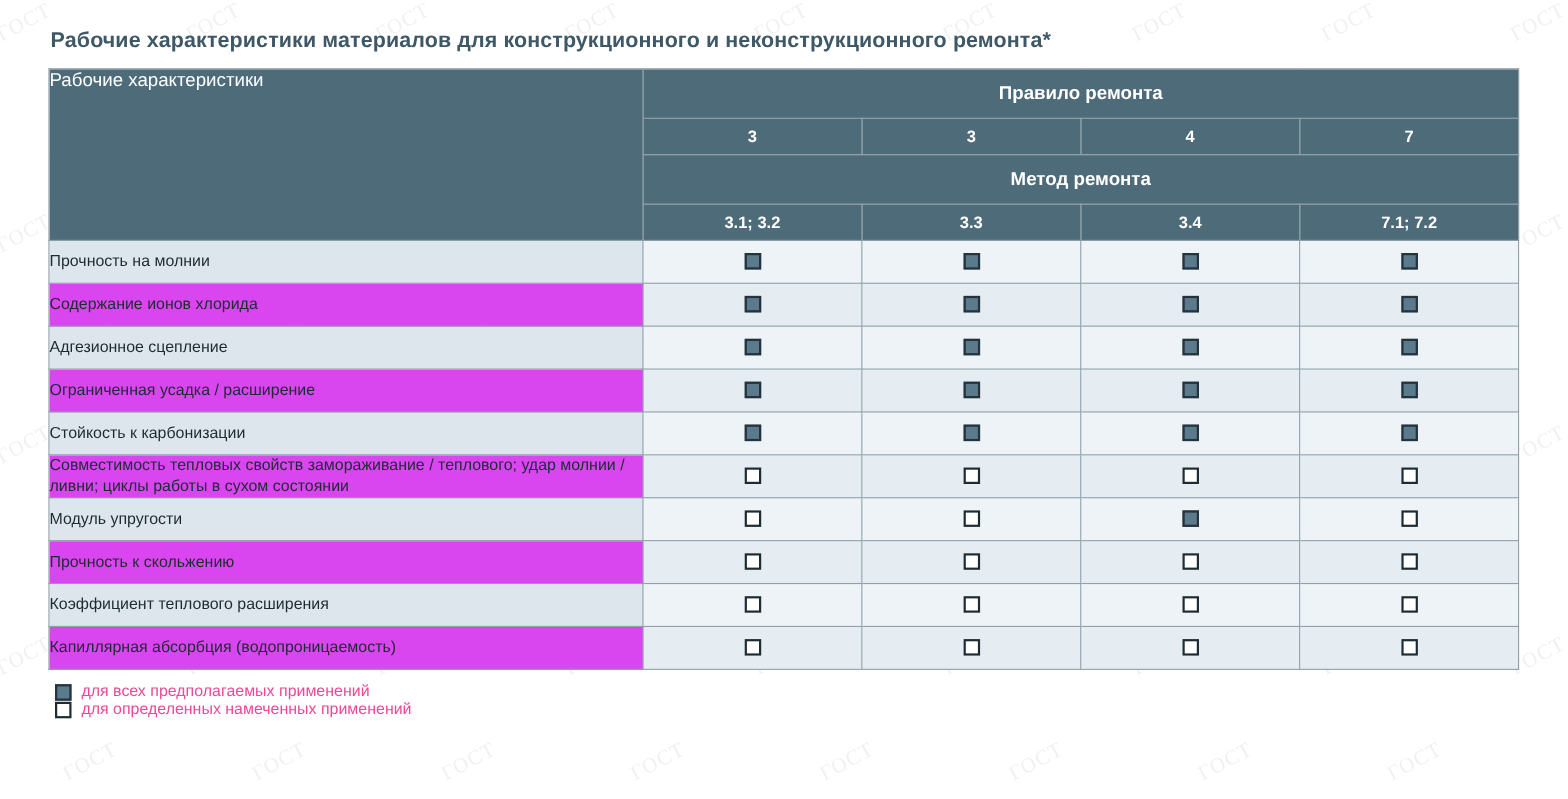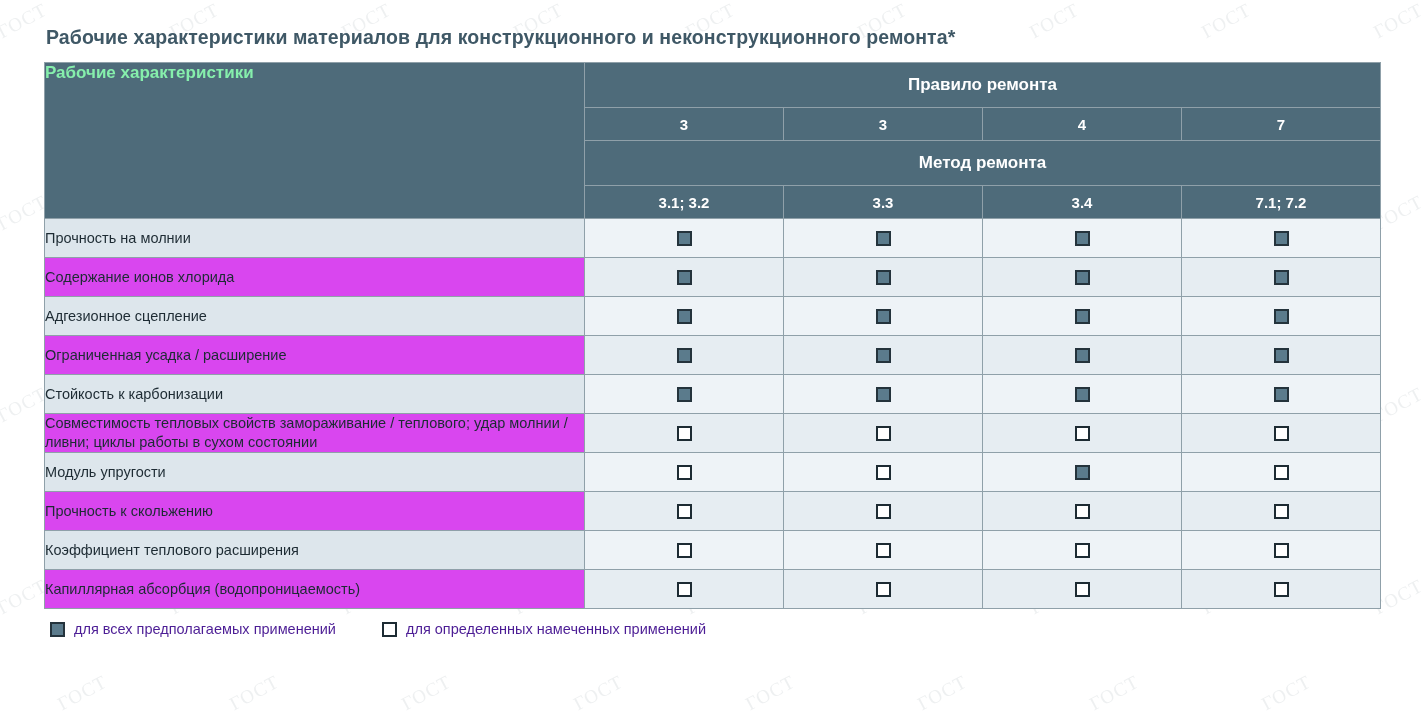--- a/index.html
+++ b/index.html
@@ -71,22 +71,22 @@
   .hdr-main {
     font-size: 17px;
     height: 44px;
   }
   .hdr-sub {
     font-size: 15px;
     height: 32px;
   }
   .hdr-left {
     background: #4e6b7a;
-    color: #86efac;
-    font-weight: bold;
+    color: #ffffff;
+    font-weight: normal;
     font-size: 17px;
     text-align: left;
     vertical-align: top;
     padding: 12px 0 0 14px;
   }
   .row-label {
     font-size: 14.5px;
     color: #1d2b33;
     padding: 7px 10px 7px 14px;
     background: #dde6ec;
@@ -117,22 +117,23 @@
     background: #5b7b8c;
     border: 2px solid #24333c;
   }
   .legend {
     position: relative;
     z-index: 2;
     margin-top: 12px;
     display: flex;
     align-items: flex-start;
     font-size: 14.5px;
-    color: #4c1d95;
+    color: #ec4899;
     padding-left: 6px;
+    flex-direction: column;
   }
   .legend-item {
     display: flex;
     align-items: center;
     margin-right: 46px;
   }
   .legend-item .box {
     margin-right: 9px;
   }
   .two-line {

